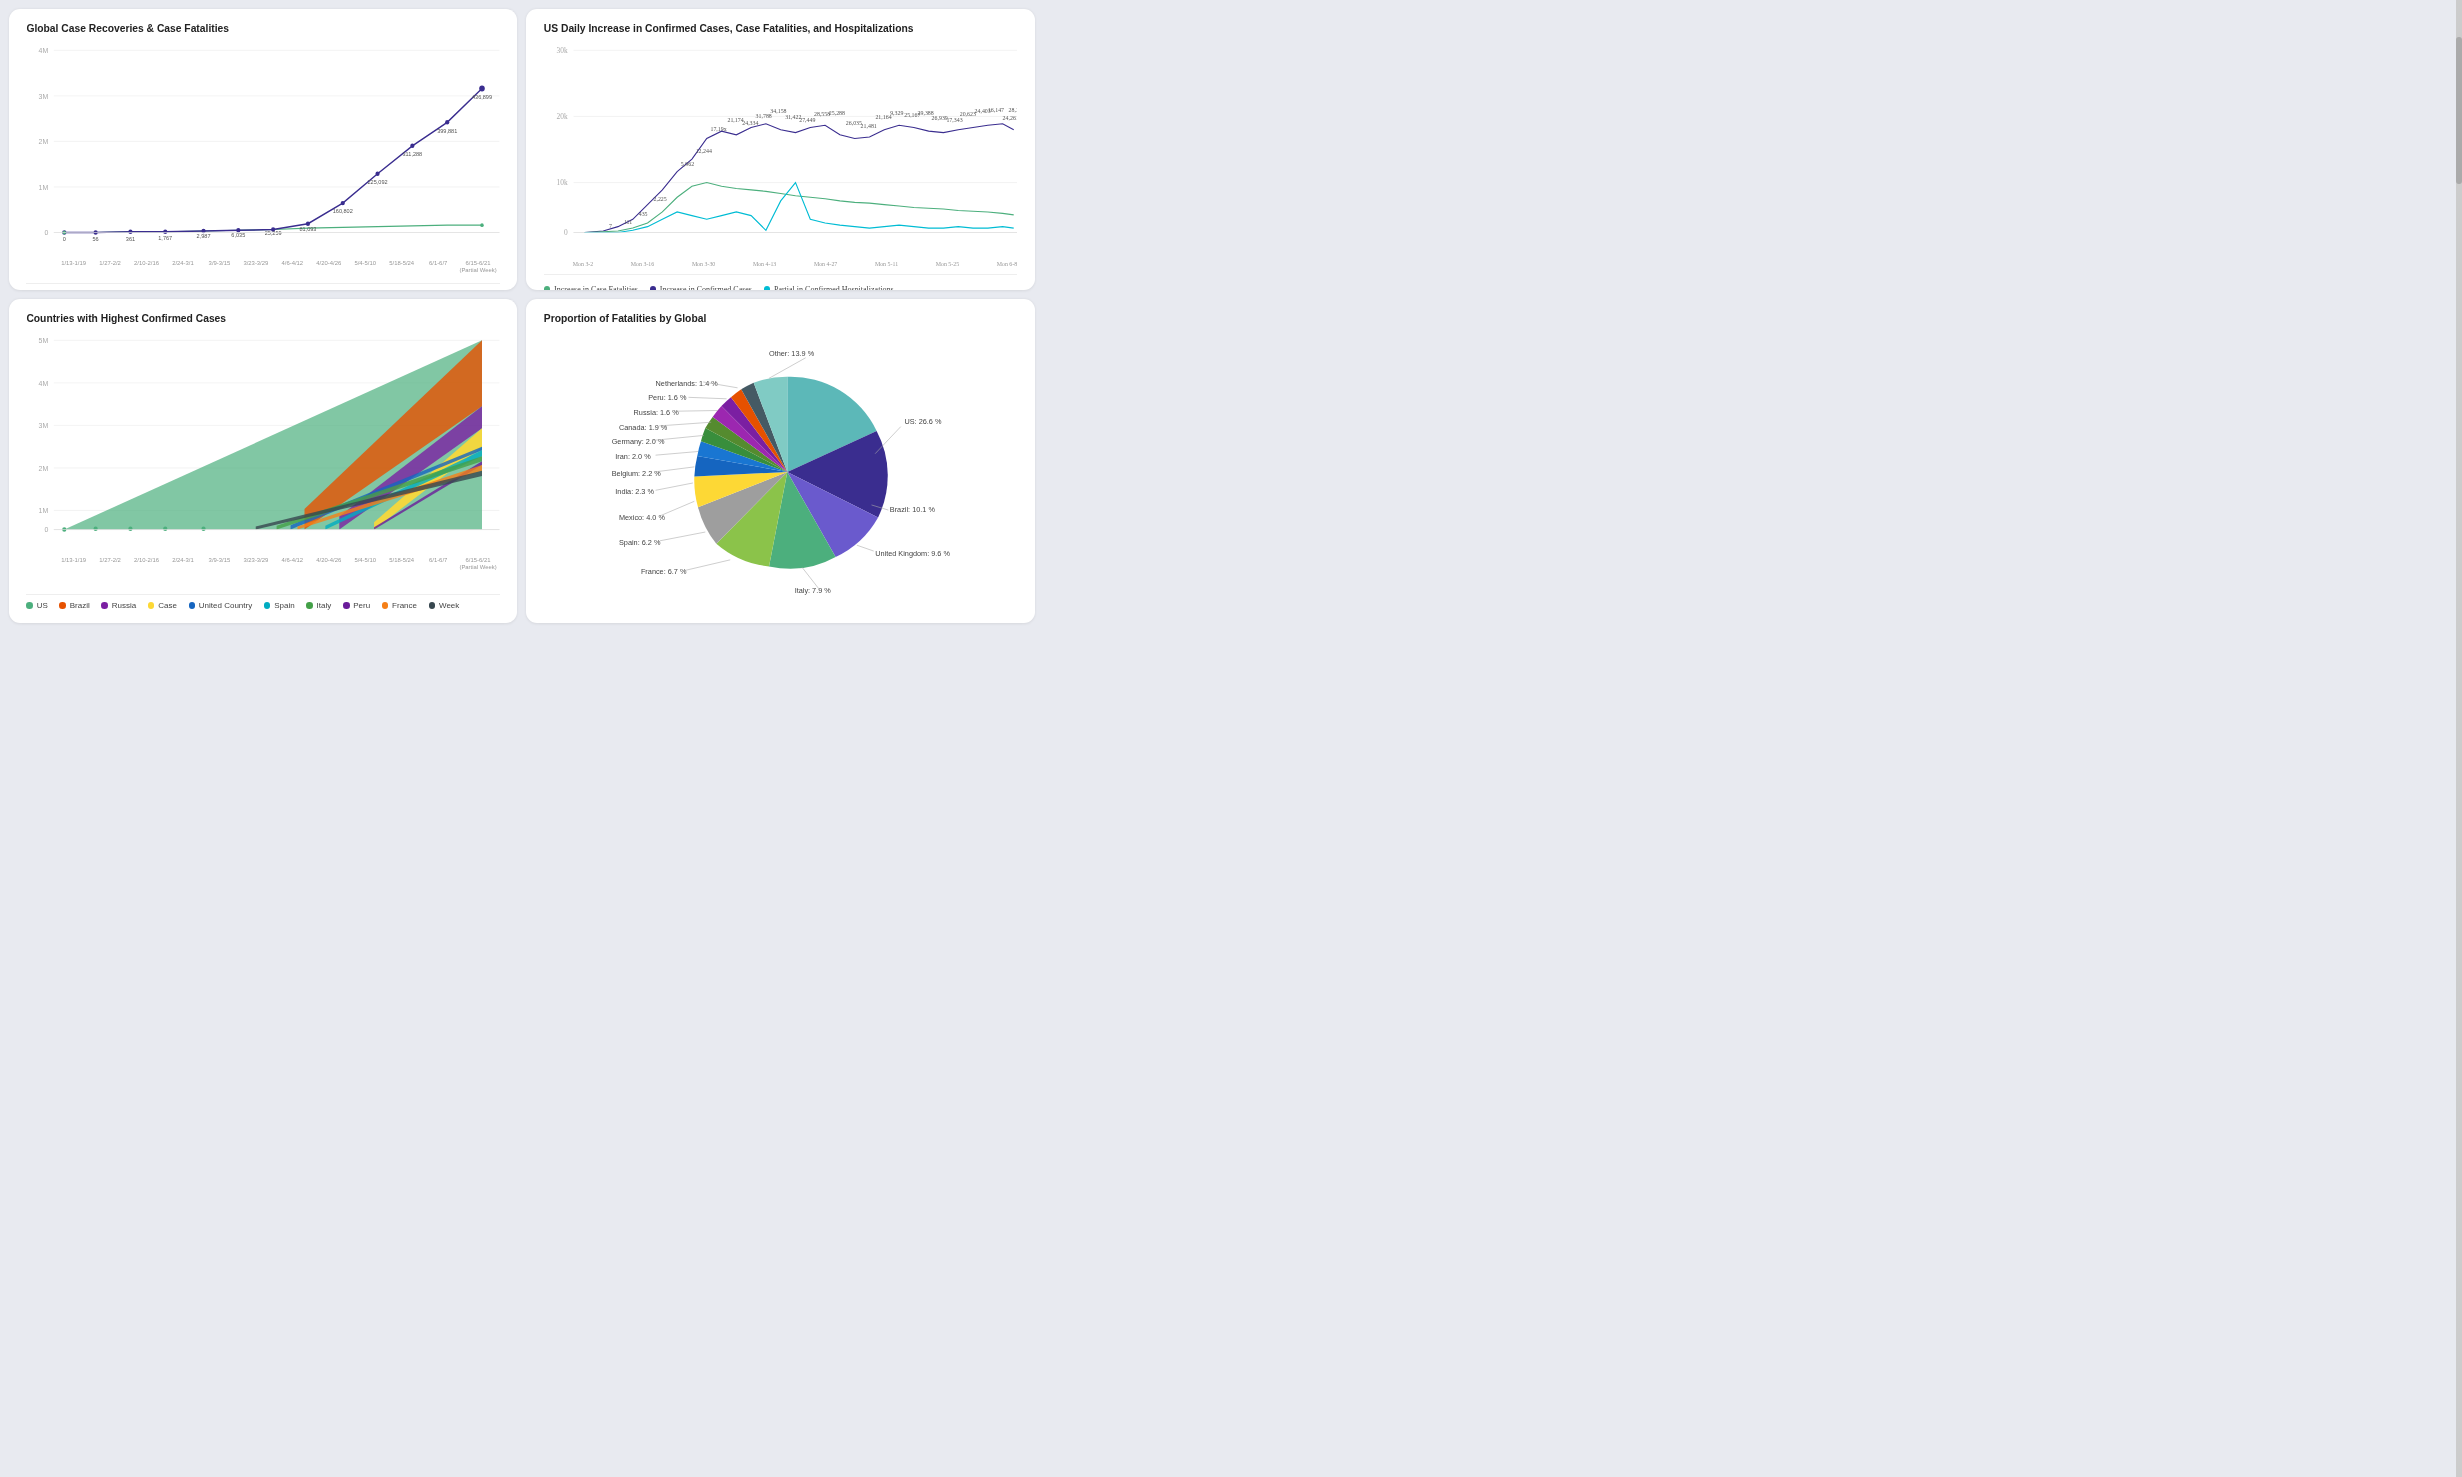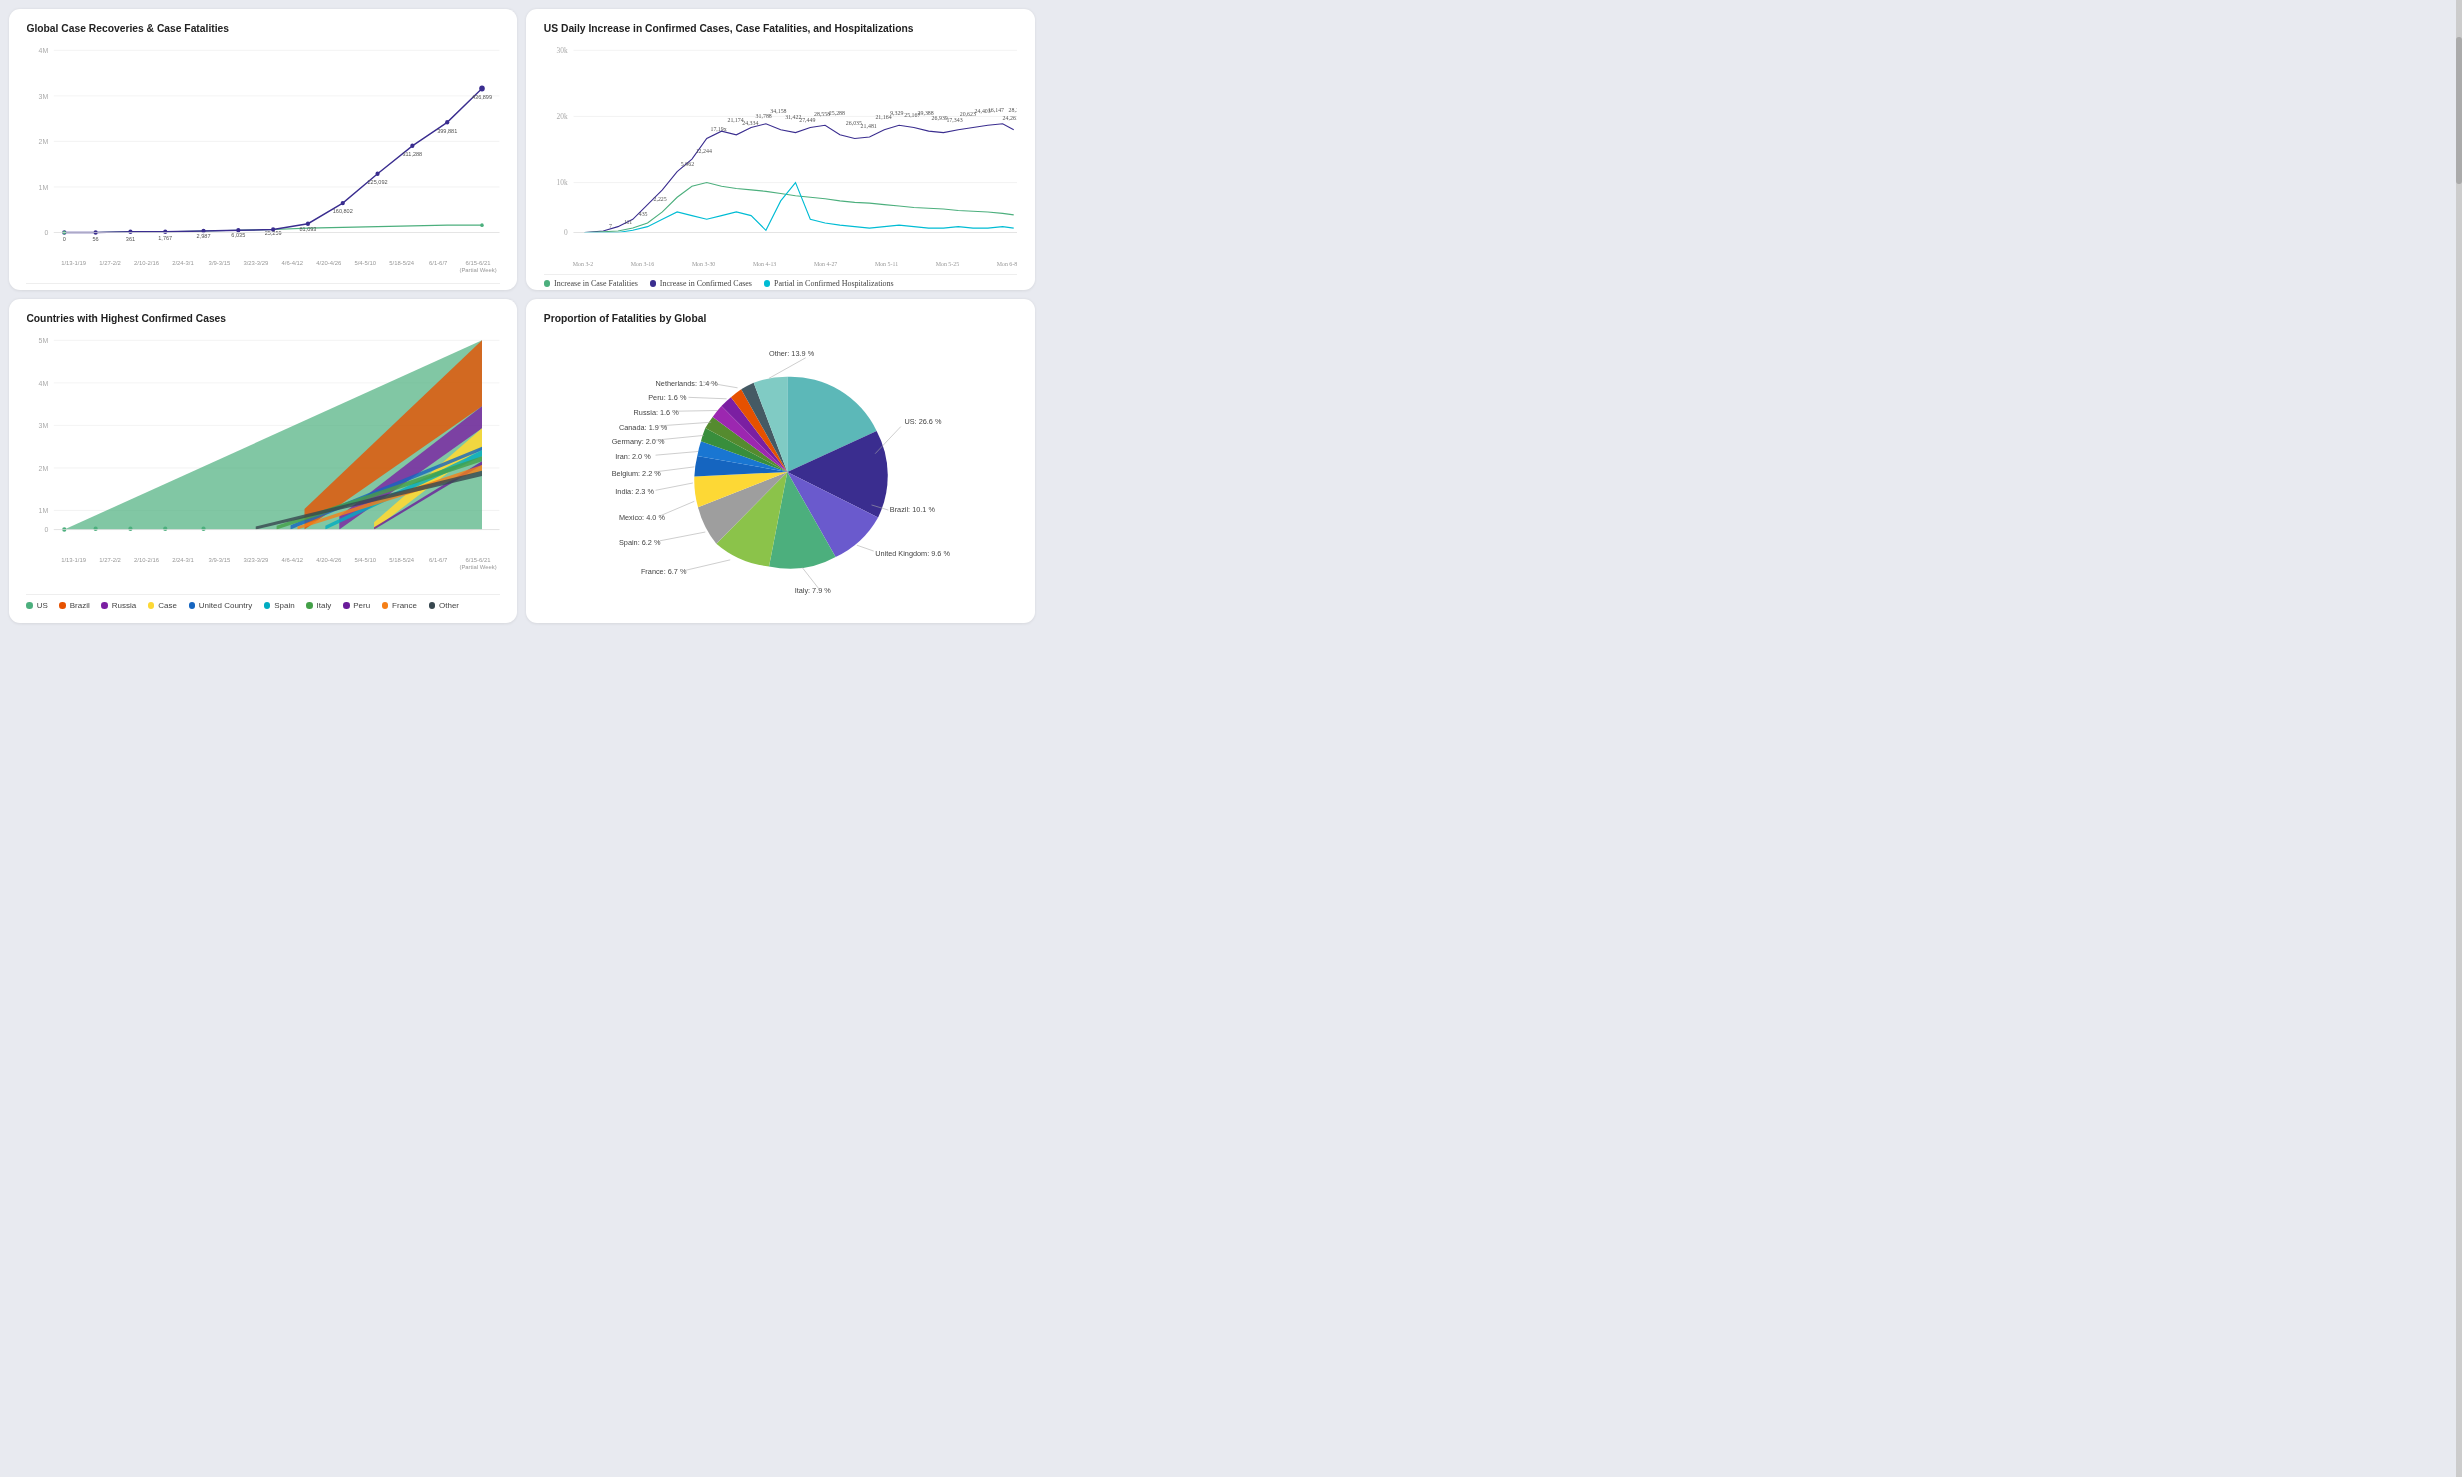--- a/index.html
+++ b/index.html
@@ -209,21 +209,21 @@
       <div style="display:flex; justify-content:space-between; padding-left:29px; margin-top:1.5px;">
         <span style="font-size:5.9px;color:#999">Mon 3-2</span>
         <span style="font-size:5.9px;color:#999">Mon 3-16</span>
         <span style="font-size:5.9px;color:#999">Mon 3-30</span>
         <span style="font-size:5.9px;color:#999">Mon 4-13</span>
         <span style="font-size:5.9px;color:#999">Mon 4-27</span>
         <span style="font-size:5.9px;color:#999">Mon 5-11</span>
         <span style="font-size:5.9px;color:#999">Mon 5-25</span>
         <span style="font-size:5.9px;color:#999">Mon 6-8</span>
       </div>
-      <div class="legend" style="margin-top:7.3px; border-top:0.7px solid #eee; padding-top:4px;">
+      <div class="legend" style="margin-top:7.3px; border-top:0.7px solid #eee; padding-top:10px;">
         <div class="legend-item">
           <div class="legend-dot" style="background:#4CAF7D;"></div>
           <span>Increase in Case Fatalities</span>
         </div>
         <div class="legend-item">
           <div class="legend-dot" style="background:#3a2d8f;"></div>
           <span>Increase in Confirmed Cases</span>
         </div>
         <div class="legend-item">
           <div class="legend-dot" style="background:#00bcd4;"></div>
@@ -326,21 +326,21 @@
         <div class="legend-item">
           <div class="legend-dot" style="background:#6a1b9a;"></div>
           <span>Peru</span>
         </div>
         <div class="legend-item">
           <div class="legend-dot" style="background:#f57f17;"></div>
           <span>France</span>
         </div>
         <div class="legend-item">
           <div class="legend-dot" style="background:#37474f;"></div>
-          <span>Other</span>
+          <span>Week</span>
         </div>
       </div>
     </div>
   </div>
 
   <div class="card">
     <div class="card-title">Proportion of Fatalities by Global</div>
     <div class="chart-area" style="height:278px; display:flex; align-items:center; justify-content:center; position:relative;">
       <svg width="366" height="264" viewBox="0 0 500 360">
 

